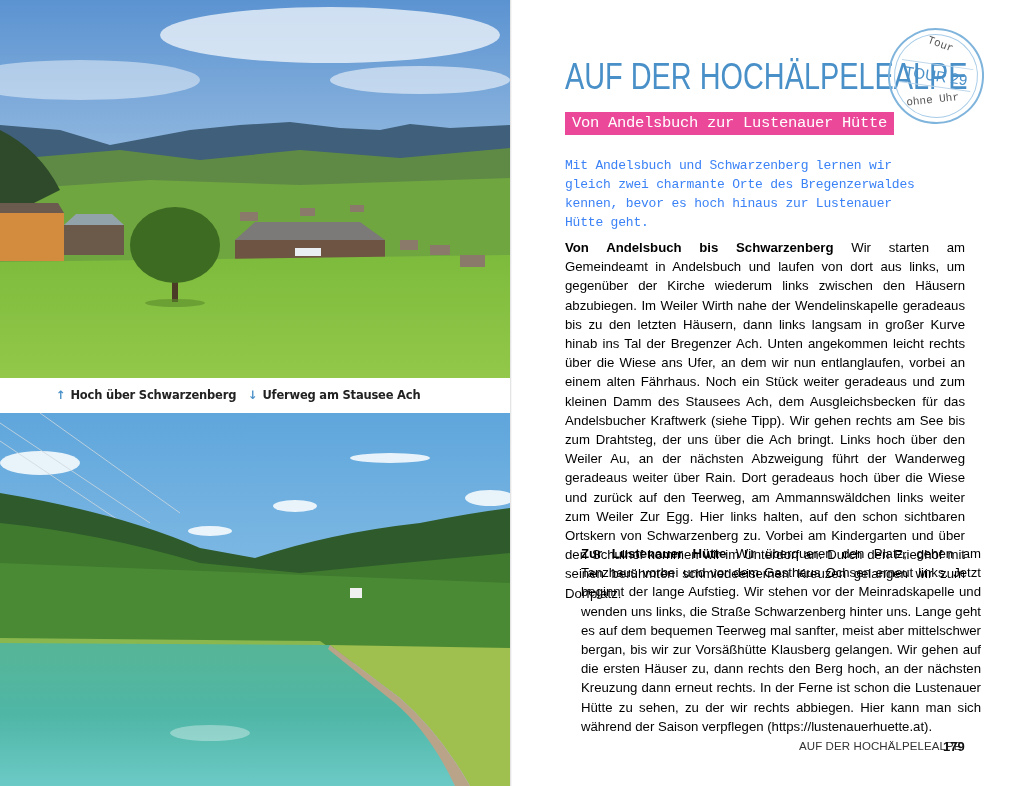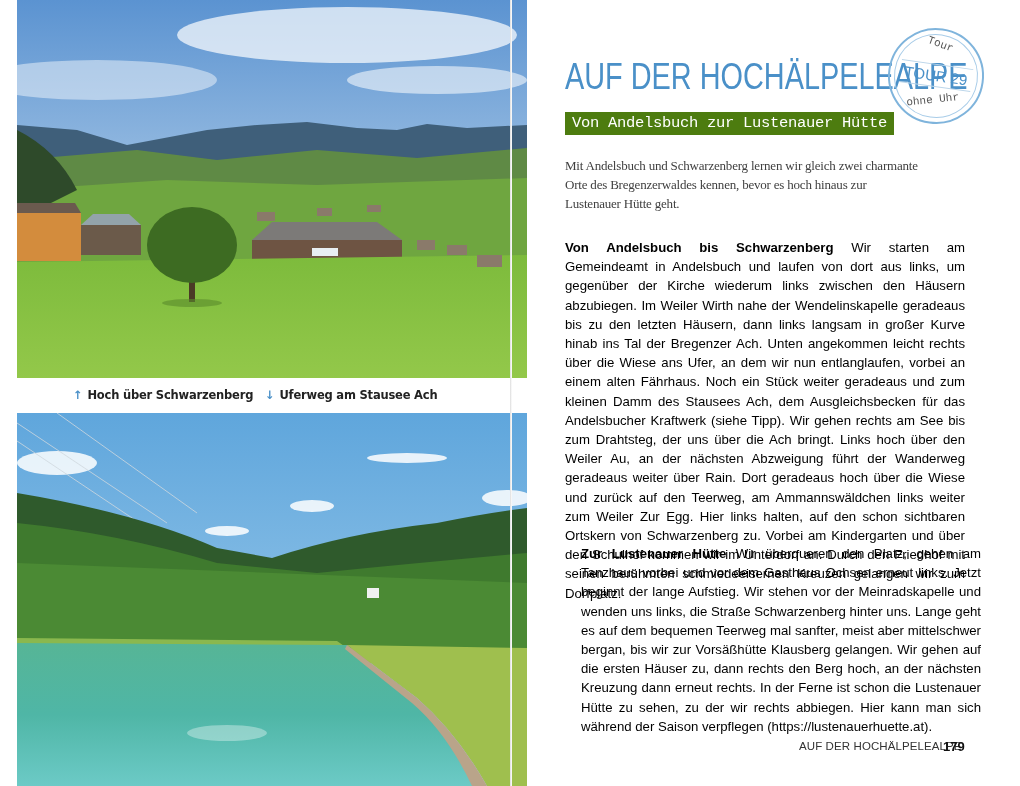--- a/index.html
+++ b/index.html
@@ -1,33 +1,33 @@
 <!DOCTYPE html>
 <html><head>
 <meta charset="utf-8">
 <style>
   html,body{margin:0;padding:0;}
   body{width:1020px;height:786px;position:relative;overflow:hidden;background:#ffffff;font-family:"DejaVu Sans",sans-serif;}
-  .left{position:absolute;left:17px;top:0;width:453px;height:786px;background:#fff;}
+  .left{position:absolute;left:0;top:0;width:453px;height:786px;background:#fff;}
   .photo{position:absolute;left:0;width:510px;overflow:hidden;}
   .photo-top{top:0;height:378px;}
   .photo-bottom{top:413px;height:373px;}
   .caption{position:absolute;left:56px;top:388px;font-size:11.5px;font-weight:bold;color:#222;font-family:"DejaVu Sans",sans-serif;letter-spacing:-0.2px;}
   .caption .arr{color:#4a90c8;font-weight:bold;margin-right:5px;}
   .caption .item{margin-right:8px;}
   .spine{position:absolute;left:510px;top:0;width:2px;height:786px;background:linear-gradient(to right,#dcdcdc,#fff);}
   .right{position:absolute;left:512px;top:0;width:508px;height:786px;}
   .title{position:absolute;left:565px;top:56px;font-family:"Liberation Sans Narrow","Liberation Sans",sans-serif;font-size:37px;color:#4a90c8;letter-spacing:0px;transform:scaleX(0.78);transform-origin:left top;white-space:nowrap;font-weight:normal;}
-  .subtitle{position:absolute;left:565px;top:112px;background:#4d7c0f;color:#fff;font-family:"Liberation Mono","DejaVu Sans Mono",monospace;font-size:15.5px;padding:2px 7px 3px 7px;white-space:nowrap;letter-spacing:-0.3px;}
+  .subtitle{position:absolute;left:565px;top:112px;background:#ec4899;color:#fff;font-family:"Liberation Mono","DejaVu Sans Mono",monospace;font-size:15.5px;padding:2px 7px 3px 7px;white-space:nowrap;letter-spacing:-0.3px;}
   .stamp{position:absolute;left:888px;top:28px;width:96px;height:96px;border-radius:50%;border:2px solid #7fb4dc;box-sizing:border-box;transform:rotate(8deg);}
   .stamp-inner{position:absolute;left:4px;top:4px;right:4px;bottom:4px;border-radius:50%;border:1px solid #a8cce8;}
   .stamp-top{position:absolute;left:0;right:0;top:8px;text-align:center;font-family:"Liberation Mono",monospace;font-size:11px;color:#555;transform:rotate(12deg);}
   .stamp-mid{position:absolute;left:10px;right:10px;top:34px;text-align:center;font-family:"Liberation Sans",sans-serif;font-size:15px;color:#4a90c8;border-top:1px solid #bcd6ea;border-bottom:1px solid #bcd6ea;padding:2px 0;}
   .stamp-bot{position:absolute;left:0;right:0;top:64px;text-align:center;font-family:"Liberation Mono",monospace;font-size:11px;color:#555;transform:rotate(-14deg);}
-  .intro{position:absolute;left:565px;top:156px;width:360px;font-size:13px;line-height:19px;color:#404040;font-family:Liberation Serif, serif;letter-spacing:-0.2px;}
+  .intro{position:absolute;left:565px;top:156px;width:360px;font-size:13px;line-height:19px;color:#3b82f6;font-family:Liberation Mono, monospace;letter-spacing:-0.2px;}
   .body{position:absolute;left:565px;width:400px;font-family:"Liberation Sans",sans-serif;font-size:13.2px;line-height:19.2px;color:#000000;text-align:justify;hyphens:auto;}
   .body .lead{font-weight:bold;}
   .p1{top:238px;}
   .p2{top:544px;margin-left:16px;}
   .footer{position:absolute;left:799px;top:740px;font-family:"Liberation Sans",sans-serif;font-size:11.5px;color:#333;letter-spacing:0.1px;}
   .pagenum{position:absolute;left:943px;top:739px;font-family:"Liberation Sans",sans-serif;font-size:13px;font-weight:bold;color:#111;}
 </style>
 </head>
 <body>
 

